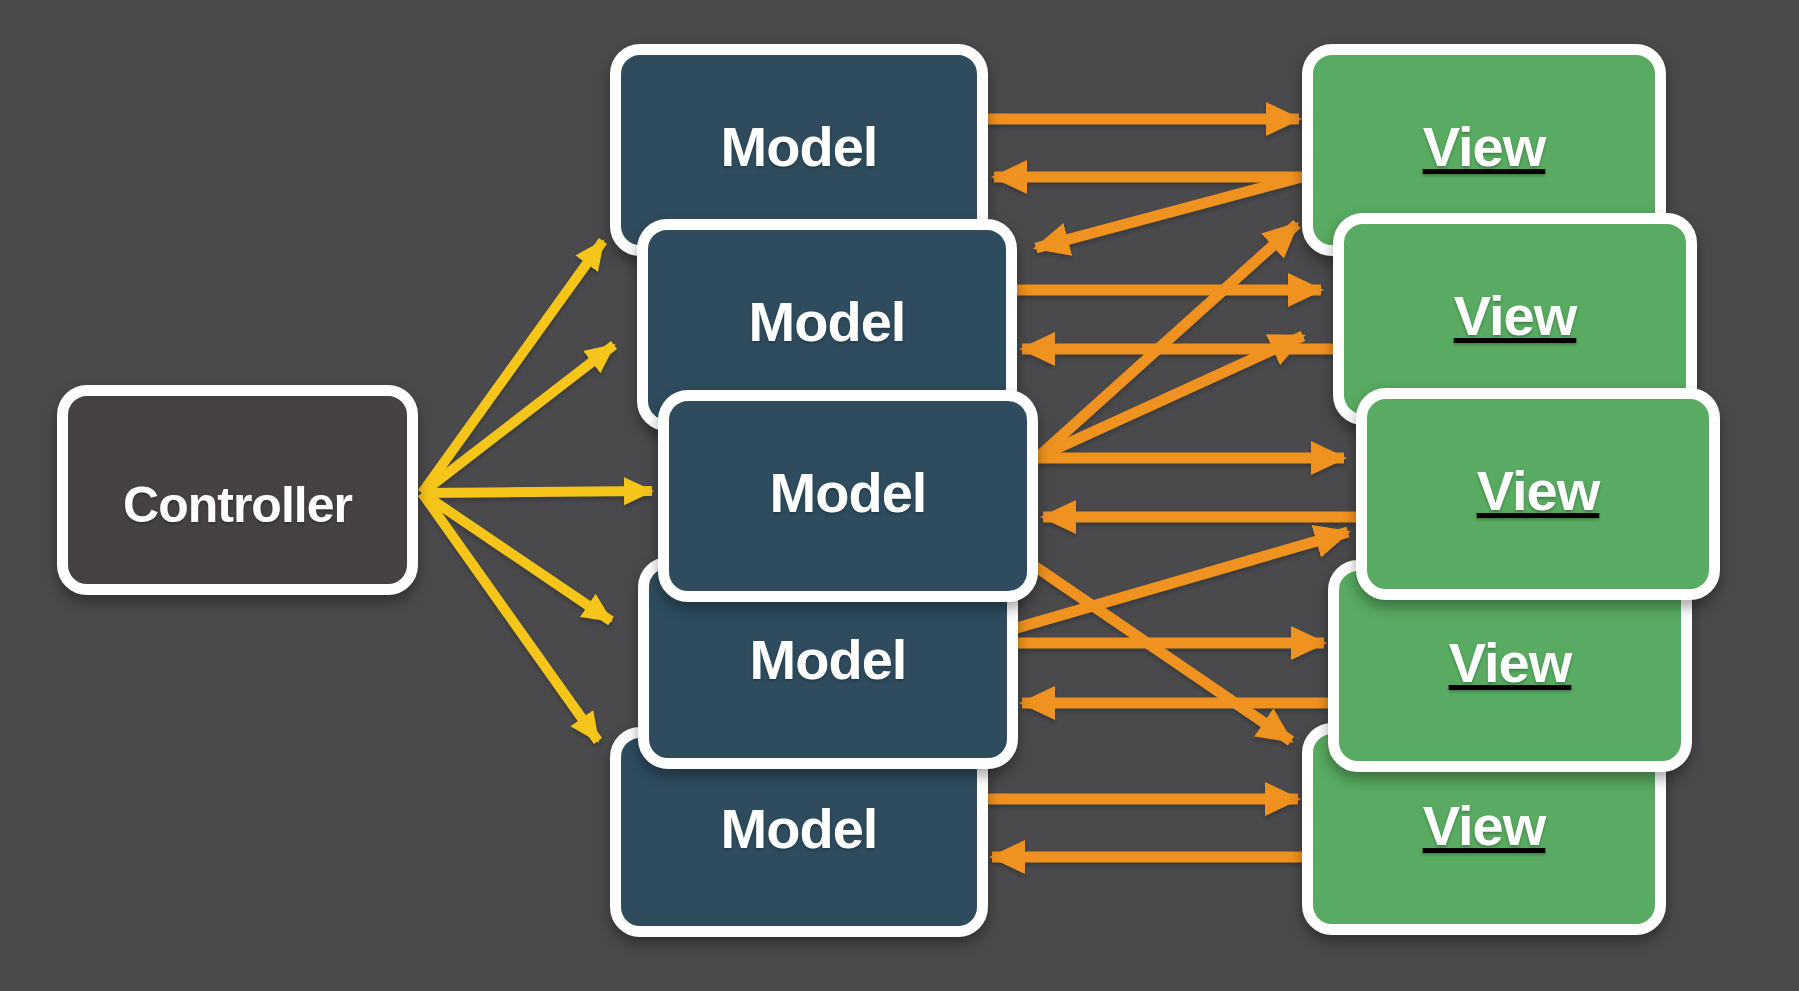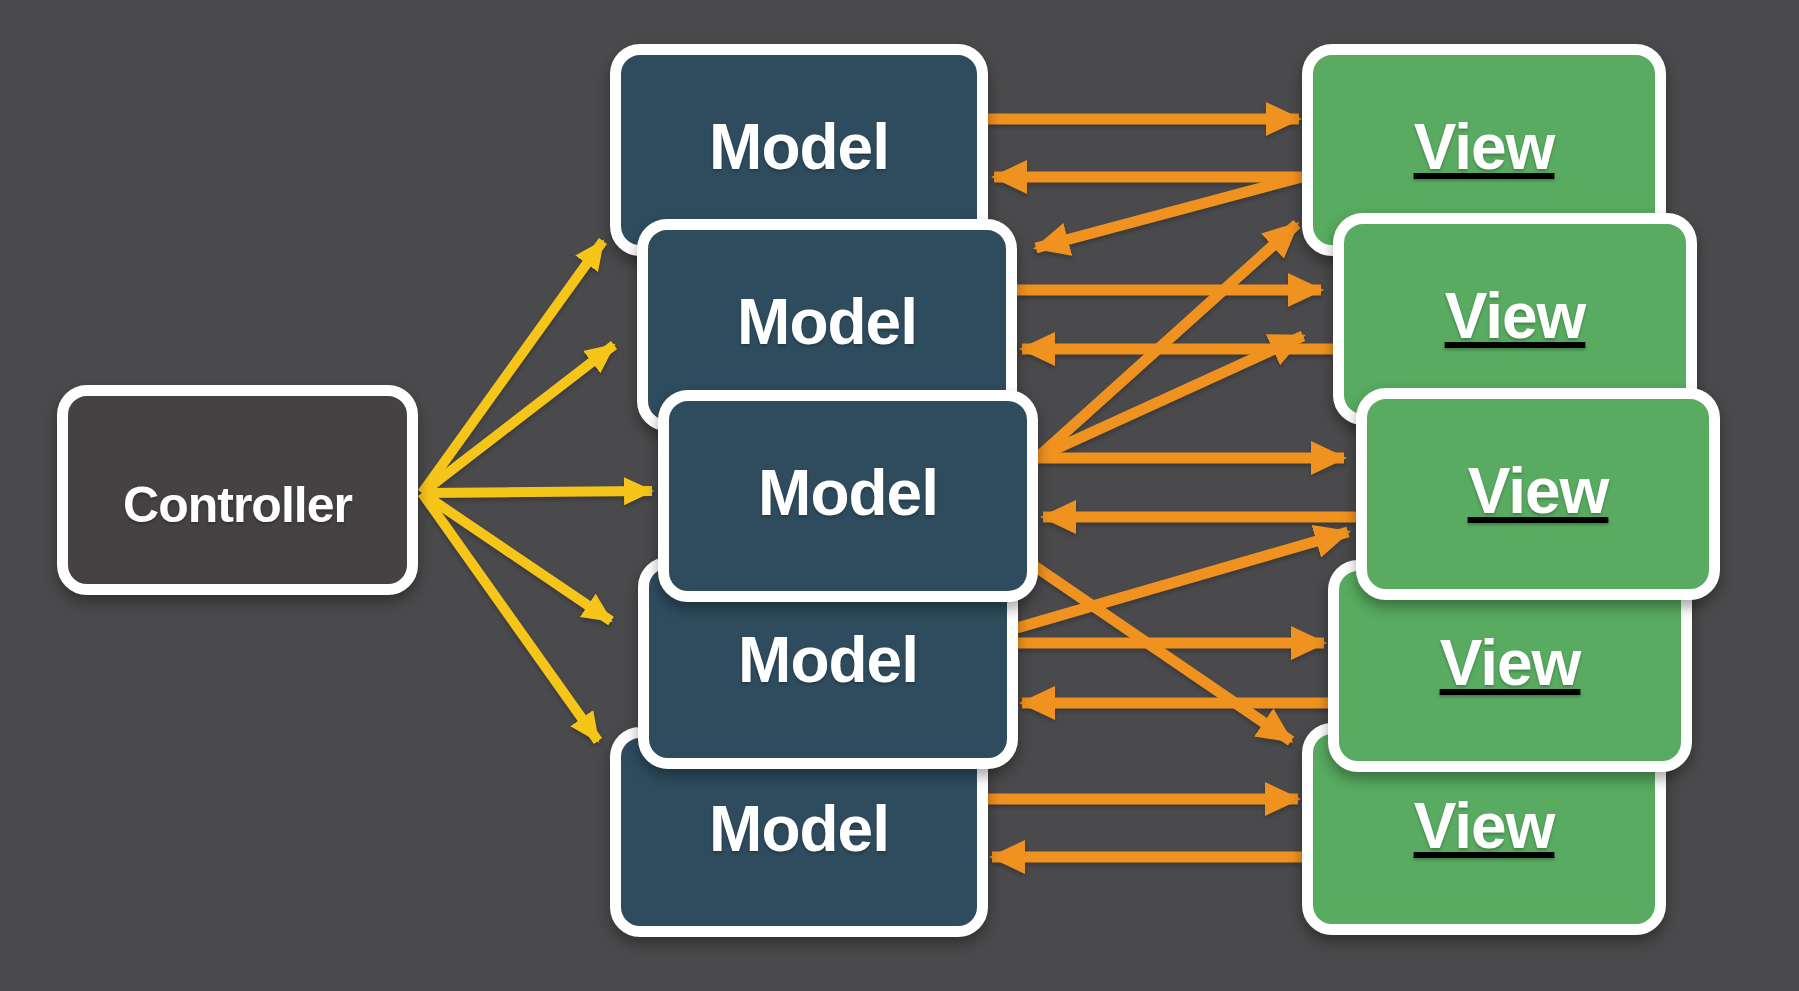--- a/index.html
+++ b/index.html
@@ -19,21 +19,21 @@
   .box{
     position:absolute; box-sizing:border-box;
     border:11px solid var(--box-border); border-radius:30px;
     display:flex; align-items:center; justify-content:center;
     box-shadow:0 7px 14px rgba(0,0,0,0.35);
   }
   .box.controller{background:var(--controller-fill);}
   .box.model{background:var(--model-fill);}
   .box.view{background:var(--view-fill);text-decoration:underline;}
   .label{
-    color:var(--label); font-weight:700; font-size:64px; line-height:1;
+    color:var(--label); font-weight:700; font-size:56px; line-height:1;
     letter-spacing:-1px; text-shadow:0 2px 3px rgba(0,0,0,0.25);
     transform:translateY(-3px);
   }
   .controller .label{font-size:50px;margin-top:35px;}
   line.c-arrow{stroke:var(--yellow); stroke-width:10;}
   line.mv-arrow{stroke:var(--orange); stroke-width:11;}
 </style>
 </head>
 <body>
 

